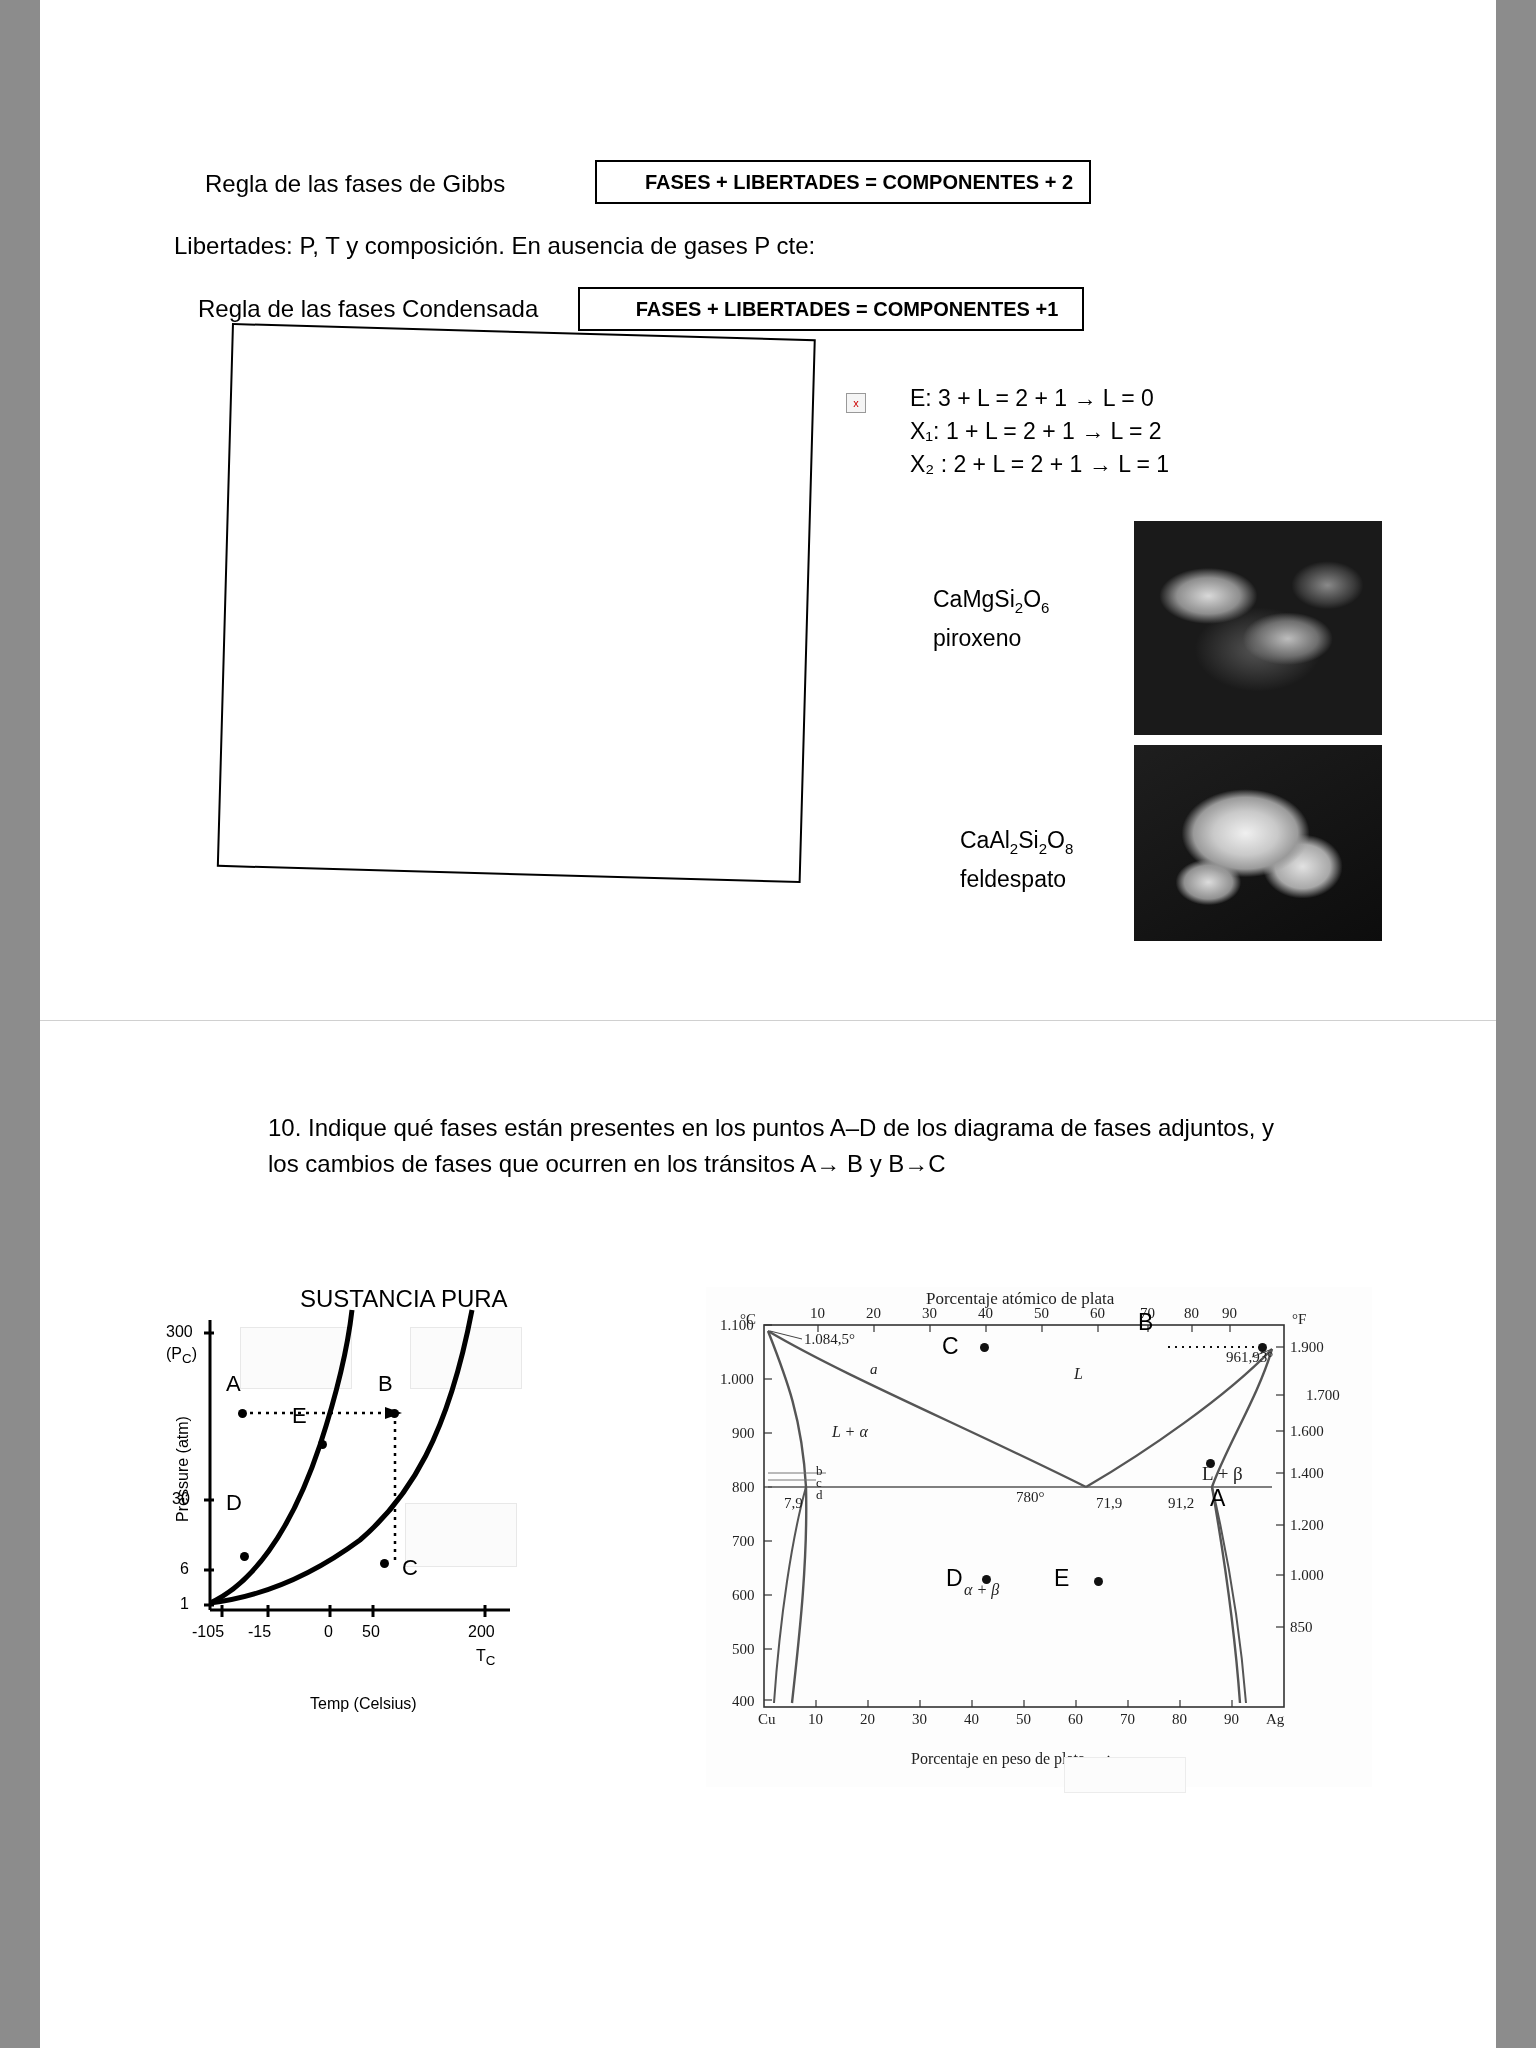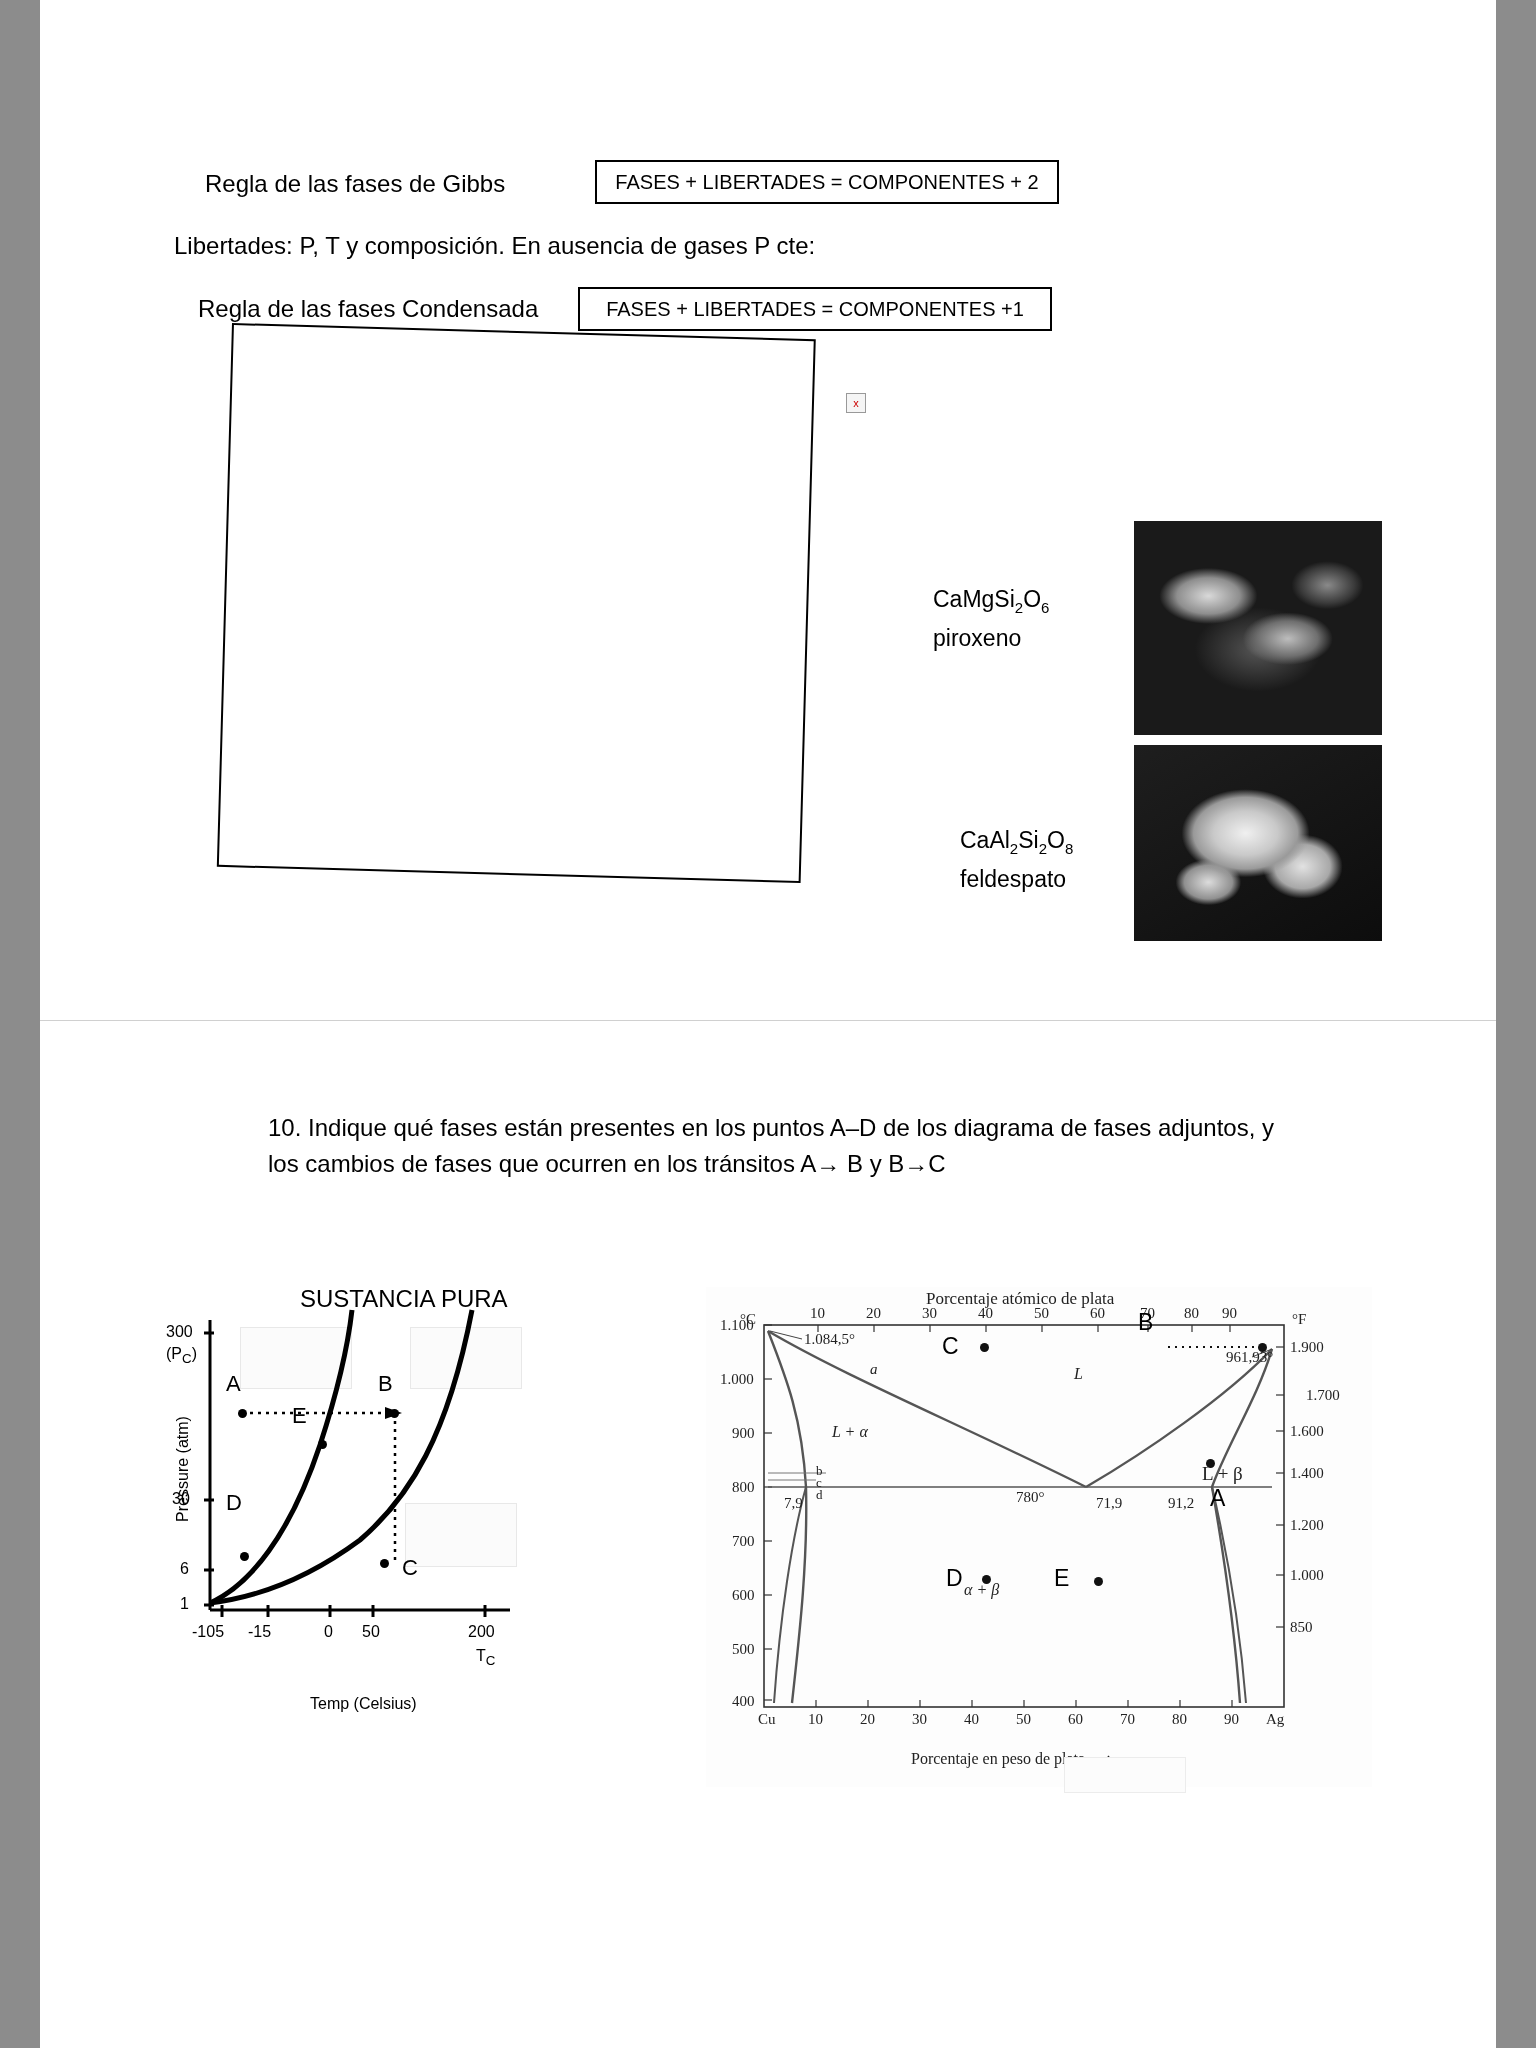--- a/index.html
+++ b/index.html
@@ -53,27 +53,28 @@
   .txt {
     position: absolute;
     color: #000;
     font-size: 22px;
     white-space: nowrap;
   }
   .boxed {
     position: absolute;
     border: 2px solid #000;
     background: #fff;
-    font-weight: normal;
+    font-weight: bold;
     font-size: 20px;
     color: #000;
     display: flex;
     align-items: center;
     justify-content: center;
     white-space: nowrap;
+    padding-left: 32px;
   }
   .big-frame {
     position: absolute;
     left: 192px;
     top: 323px;
     width: 580px;
     height: 540px;
     border: 2px solid #000;
     background: #fff;
     transform: rotate(1.6deg);
@@ -265,20 +266,25 @@
     <div class="txt" style="left:134px; top:232px; font-size:24px;">Libertades: P, T y composición. En ausencia de gases  P cte:</div>
 
     <div class="txt" style="left:158px; top:295px; font-size:24px;">Regla de las fases Condensada</div>
 
     <div class="boxed" style="left:538px; top:287px; width:470px; height:40px;">FASES + LIBERTADES = COMPONENTES +1</div>
 
     <div class="big-frame"></div>
 
     <div class="broken-img">x</div>
 
+    <div class="eq-block">
+      <div>E:   3 + L = 2 + 1 → L = 0</div>
+      <div>X₁:  1 + L = 2 + 1 → L = 2</div>
+      <div>X₂ : 2 + L = 2 + 1 → L = 1</div>
+    </div>
 
     <div class="formula" style="left:893px; top:584px;">
       <div>CaMgSi<sub>2</sub>O<sub>6</sub></div>
       <div>piroxeno</div>
     </div>
     <div class="rock" id="rock1">
       <div class="r-bg rock1-bg"></div>
     </div>
 
     <div class="formula" style="left:920px; top:825px;">

